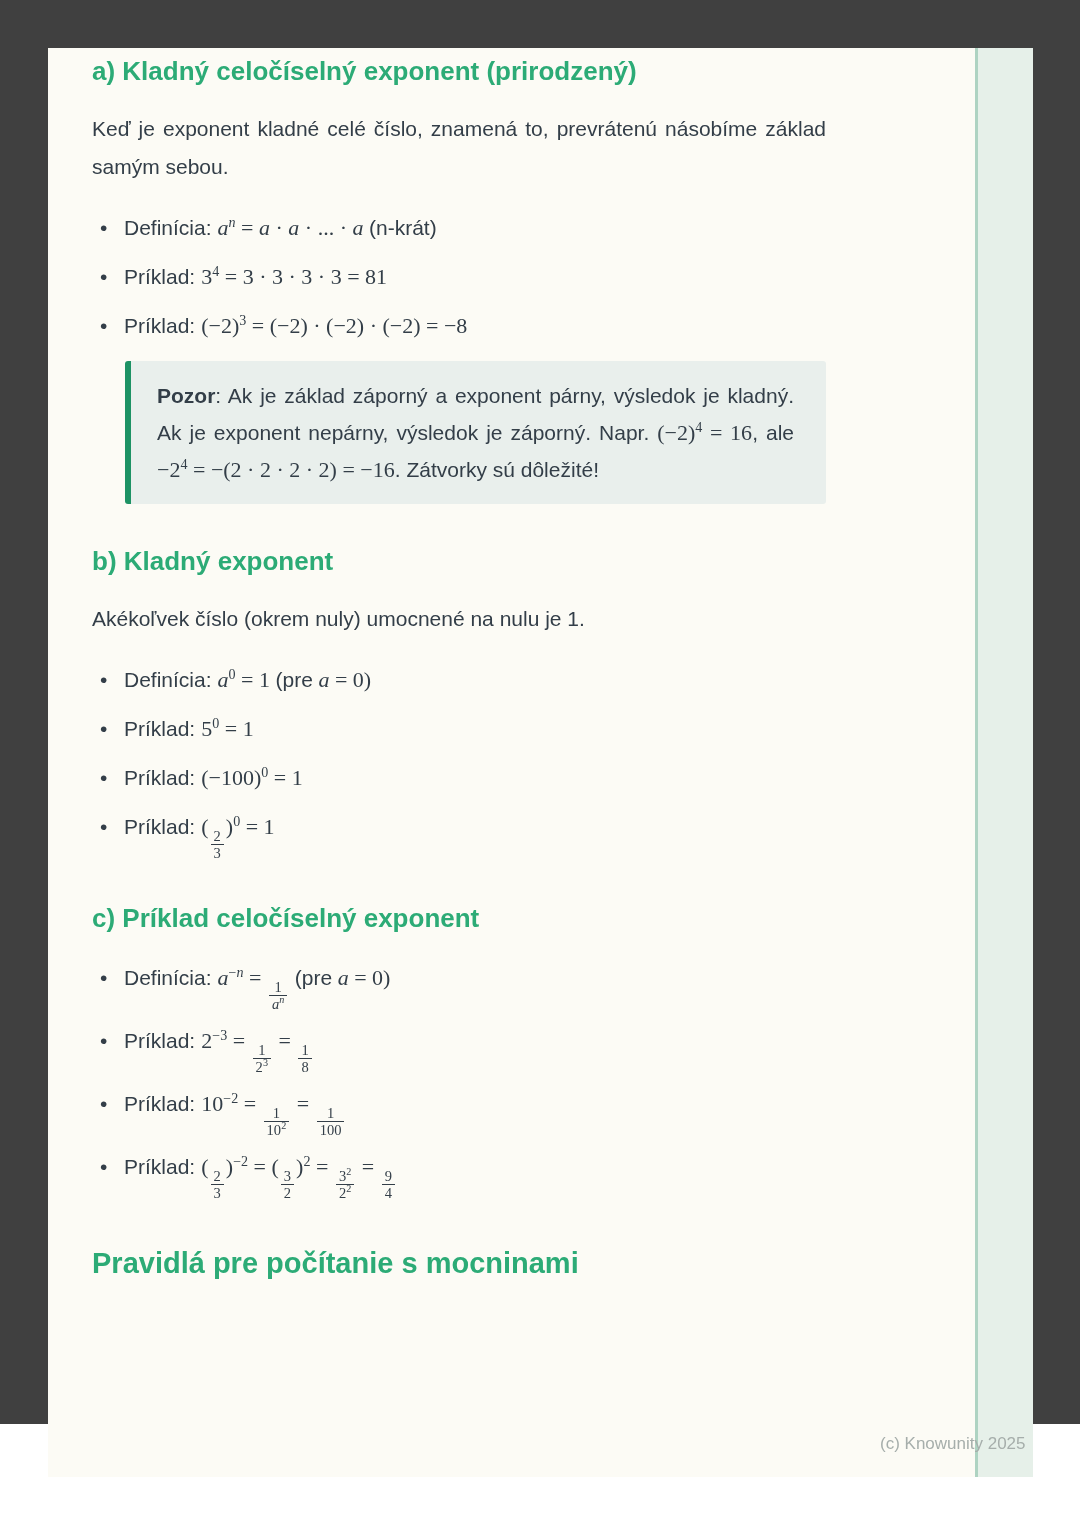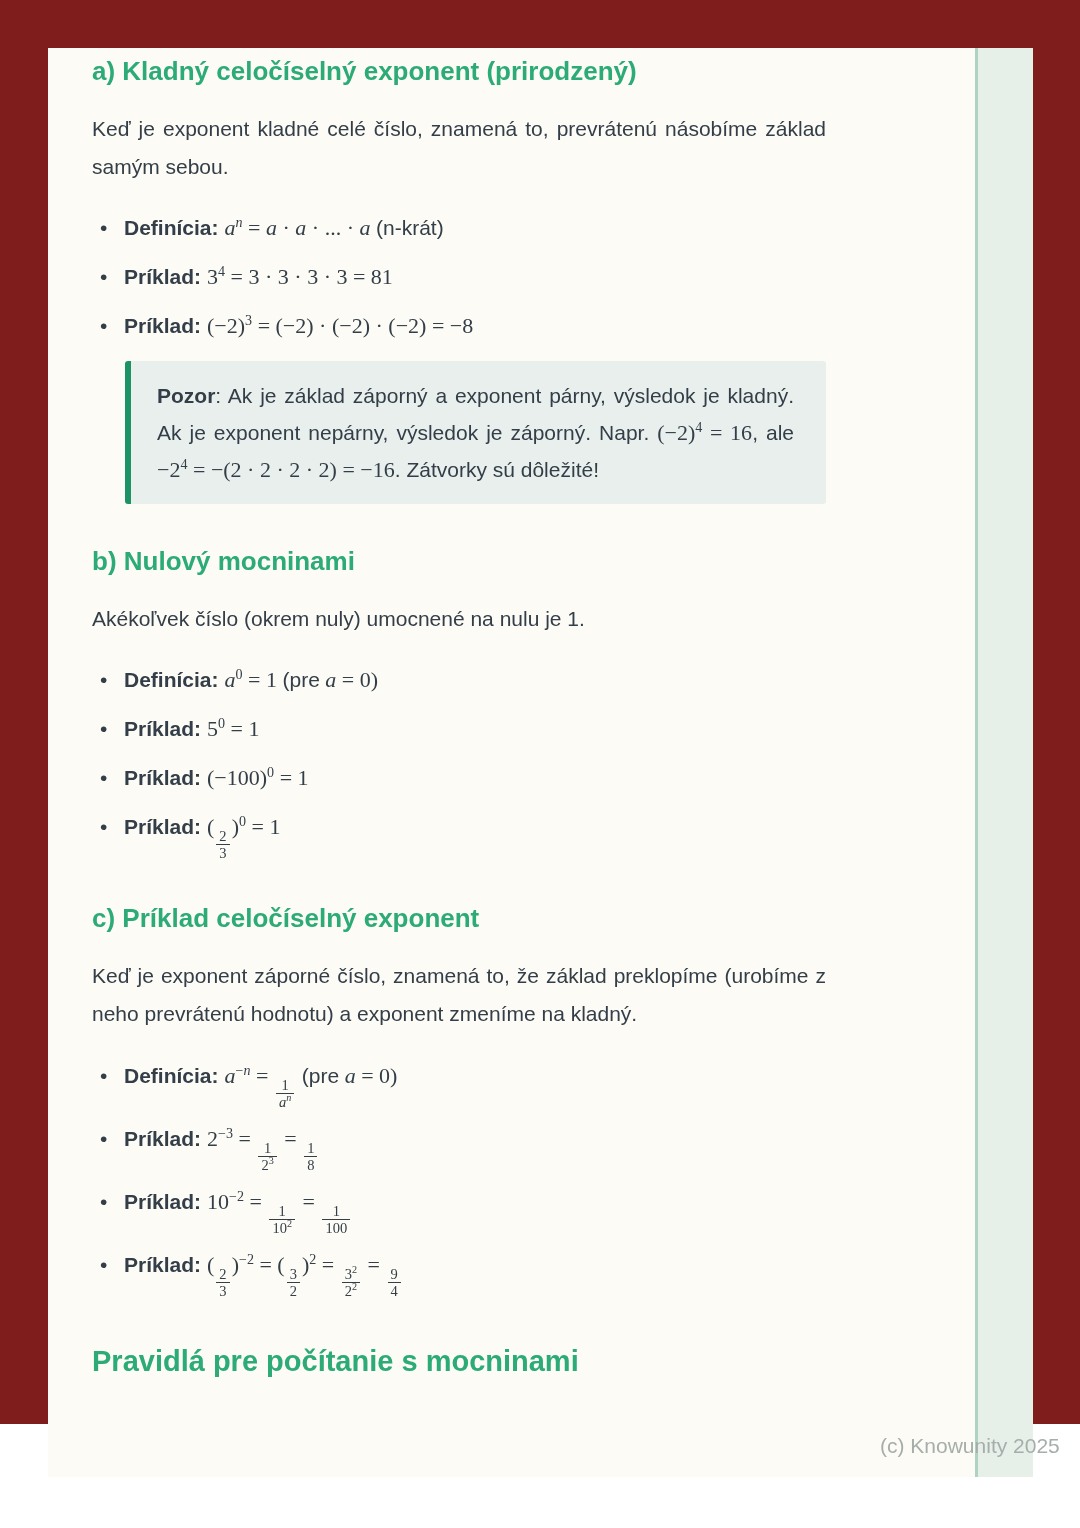--- a/index.html
+++ b/index.html
@@ -4,21 +4,21 @@
 <style>
   html,body{margin:0;padding:0;}
   body{
     width:1080px;height:1528px;
     background:#ffffff;
     font-family:"Liberation Sans","DejaVu Sans",sans-serif;
     color:#333e48;
     position:relative;
     overflow:hidden;
   }
-  .canvas{position:relative;width:1080px;height:1424px;background:#7f1d1d;}
+  .canvas{position:relative;width:1080px;height:1424px;background:#404040;}
   .page{
     position:absolute;left:48px;top:48px;
     width:927px;height:1429px;
     background:#fcfbf5;
     overflow:hidden;
   }
   .strip{
     position:absolute;left:975px;top:48px;
     width:58px;height:1429px;
     background:#e6f0e9;
@@ -52,21 +52,21 @@
     margin-bottom:18px;
     font-size:21px;line-height:31px;
   }
   ul.bullets li:last-child{margin-bottom:0;}
   ul.bullets li::before{
     content:"\2022";
     position:absolute;left:-24px;top:0;
     font-size:21px;color:#333e48;
   }
   ul.bullets.tight li{margin-bottom:12px;line-height:34px;}
-  .lbl{font-weight:700;margin-right:6px;}
+  .lbl{font-weight:400;margin-right:6px;}
   .m{font-family:"Liberation Serif","DejaVu Serif",serif;font-size:22px;}
   .m i{font-style:italic;}
   .s{font-family:"Liberation Sans","DejaVu Sans",sans-serif;font-size:21px;}
   sup{font-size:0.64em;line-height:0;}
   .fr{
     display:inline-flex;flex-direction:column;
     text-align:center;vertical-align:-0.45em;
     line-height:1.12;font-size:0.66em;
     margin:0 2px;
   }
@@ -80,21 +80,21 @@
     background:#e9efec;
     border-left:6px solid #1d9264;
     border-radius:3px;
     padding:16px 32px 16px 26px;
   }
   .callout p{
     margin:0;font-size:21px;line-height:37px;text-align:justify;
   }
   .footer{
     position:absolute;left:880px;top:1434px;
-    font-size:21px;color:#a6aeab;
+    font-size:17px;color:#a6aeab;
     z-index:5;white-space:nowrap;
   }
 </style>
 </head>
 <body>
 
 <div class="canvas">
   <div class="strip"></div>
 
   <div class="page">
@@ -105,34 +105,33 @@
       <ul class="bullets">
         <li><span class="lbl">Definícia:</span><span class="m"><i>a</i><sup><i>n</i></sup> = <i>a</i> · <i>a</i> · ... · <i>a</i> <span class="s">(n-krát)</span></span></li>
         <li><span class="lbl">Príklad:</span><span class="m">3<sup>4</sup> = 3 · 3 · 3 · 3 = 81</span></li>
         <li><span class="lbl">Príklad:</span><span class="m">(−2)<sup>3</sup> = (−2) · (−2) · (−2) = −8</span></li>
       </ul>
 
       <div class="callout">
         <p><b>Pozor</b>: Ak je základ záporný a exponent párny, výsledok je kladný. Ak je exponent nepárny, výsledok je záporný. Napr. <span class="m">(−2)<sup>4</sup> = 16</span>, ale <span class="m">−2<sup>4</sup> = −(2 · 2 · 2 · 2) = −16</span>. Zátvorky sú dôležité!</p>
       </div>
 
-      <h2 class="mt">b) Nulový mocninami</h2>
+      <h2 class="mt">b) Kladný exponent</h2>
       <p class="para">Akékoľvek číslo (okrem nuly) umocnené na nulu je 1.</p>
       <ul class="bullets">
         <li><span class="lbl">Definícia:</span><span class="m"><i>a</i><sup>0</sup> = 1 <span class="s">(pre</span> <i>a</i> = 0)</span></li>
         <li><span class="lbl">Príklad:</span><span class="m">5<sup>0</sup> = 1</span></li>
         <li><span class="lbl">Príklad:</span><span class="m">(−100)<sup>0</sup> = 1</span></li>
         <li><span class="lbl">Príklad:</span><span class="m">(<span class="fr">
                 <span>2</span>
                 <span>3</span>
               </span>)<sup>0</sup> = 1</span></li>
       </ul>
 
       <h2 class="mt">c) Príklad celočíselný exponent</h2>
-      <p class="para">Keď je exponent záporné číslo, znamená to, že základ preklopíme (urobíme z neho prevrátenú hodnotu) a exponent zmeníme na kladný.</p>
       <ul class="bullets tight">
         <li><span class="lbl">Definícia:</span><span class="m"><i>a</i><sup>−<i>n</i></sup> = <span class="fr">
                 <span>1</span>
                 <span><i>a</i><sup><i>n</i></sup></span>
               </span> <span class="s">(pre</span> <i>a</i> = 0)</span></li>
         <li><span class="lbl">Príklad:</span><span class="m">2<sup>−3</sup> = <span class="fr">
                 <span>1</span>
                 <span>2<sup>3</sup></span>
               </span> = <span class="fr">
                 <span>1</span>

